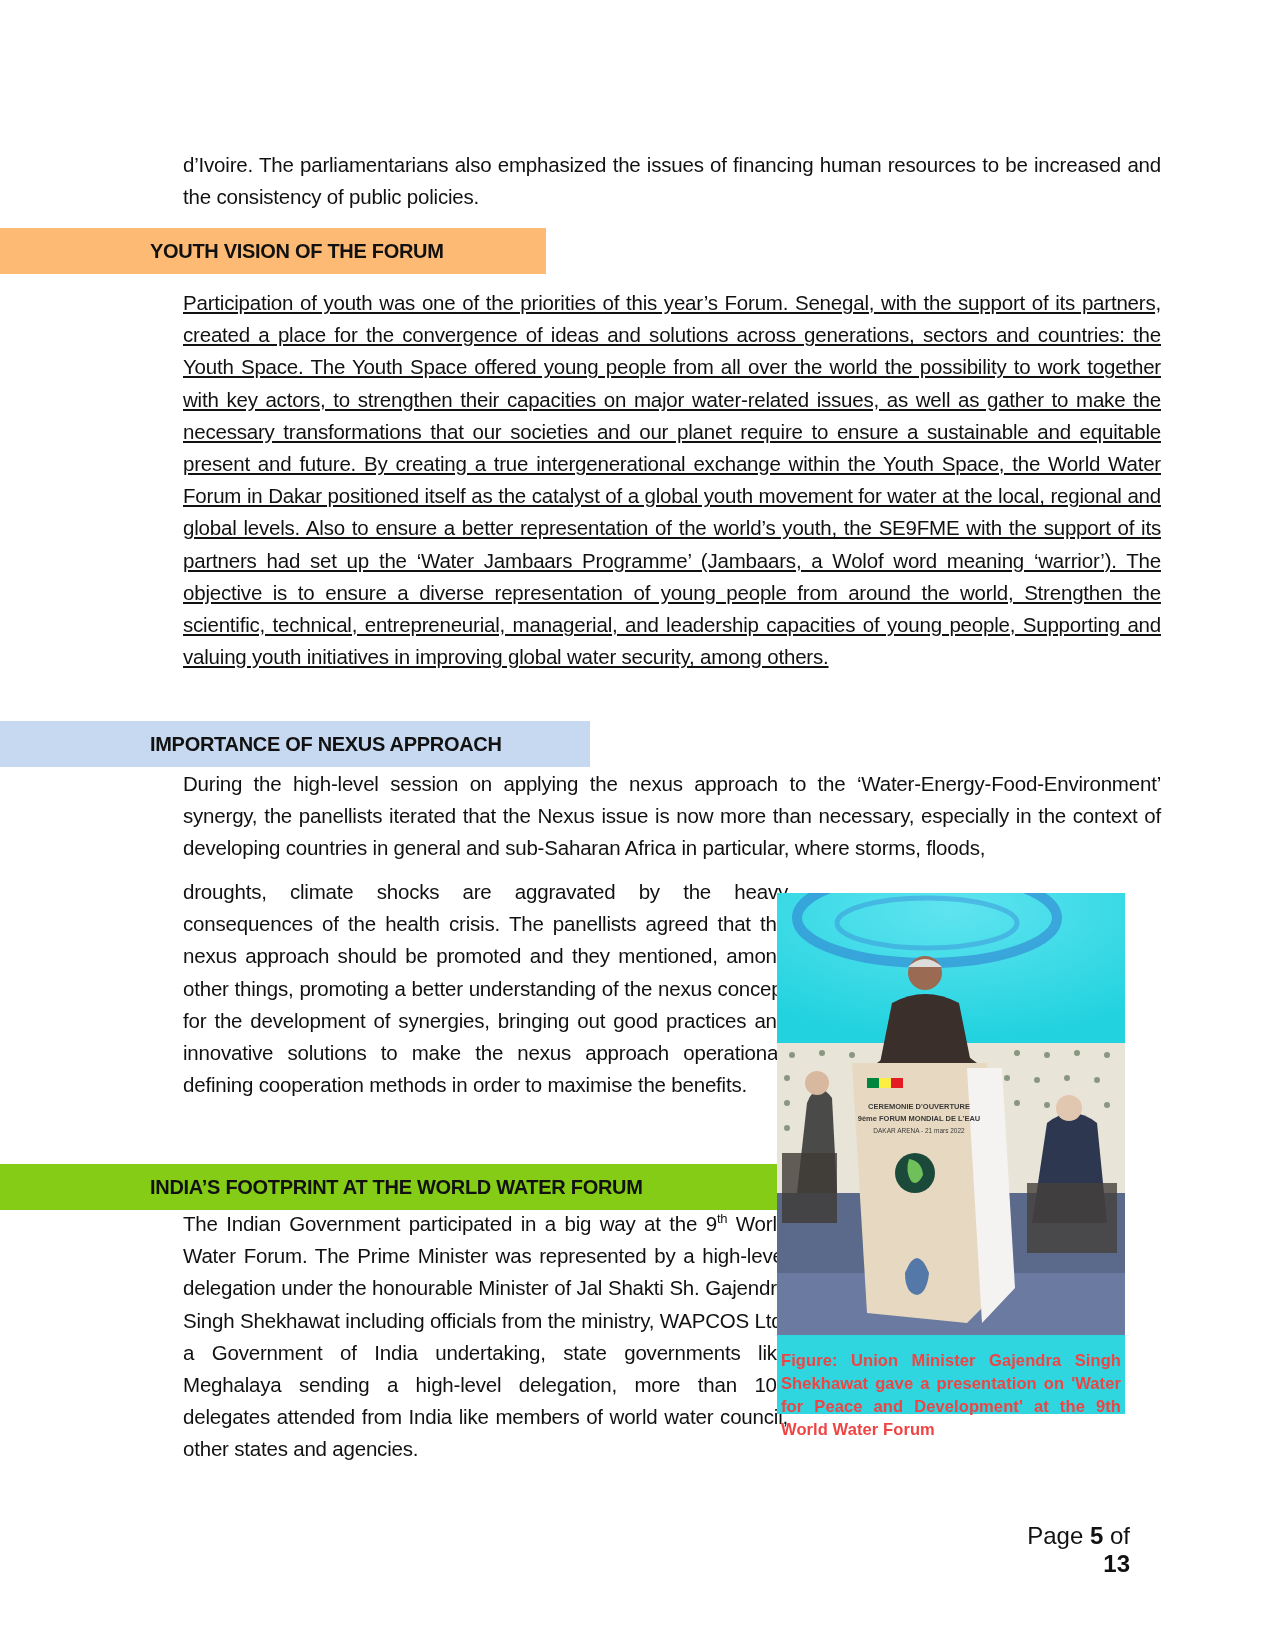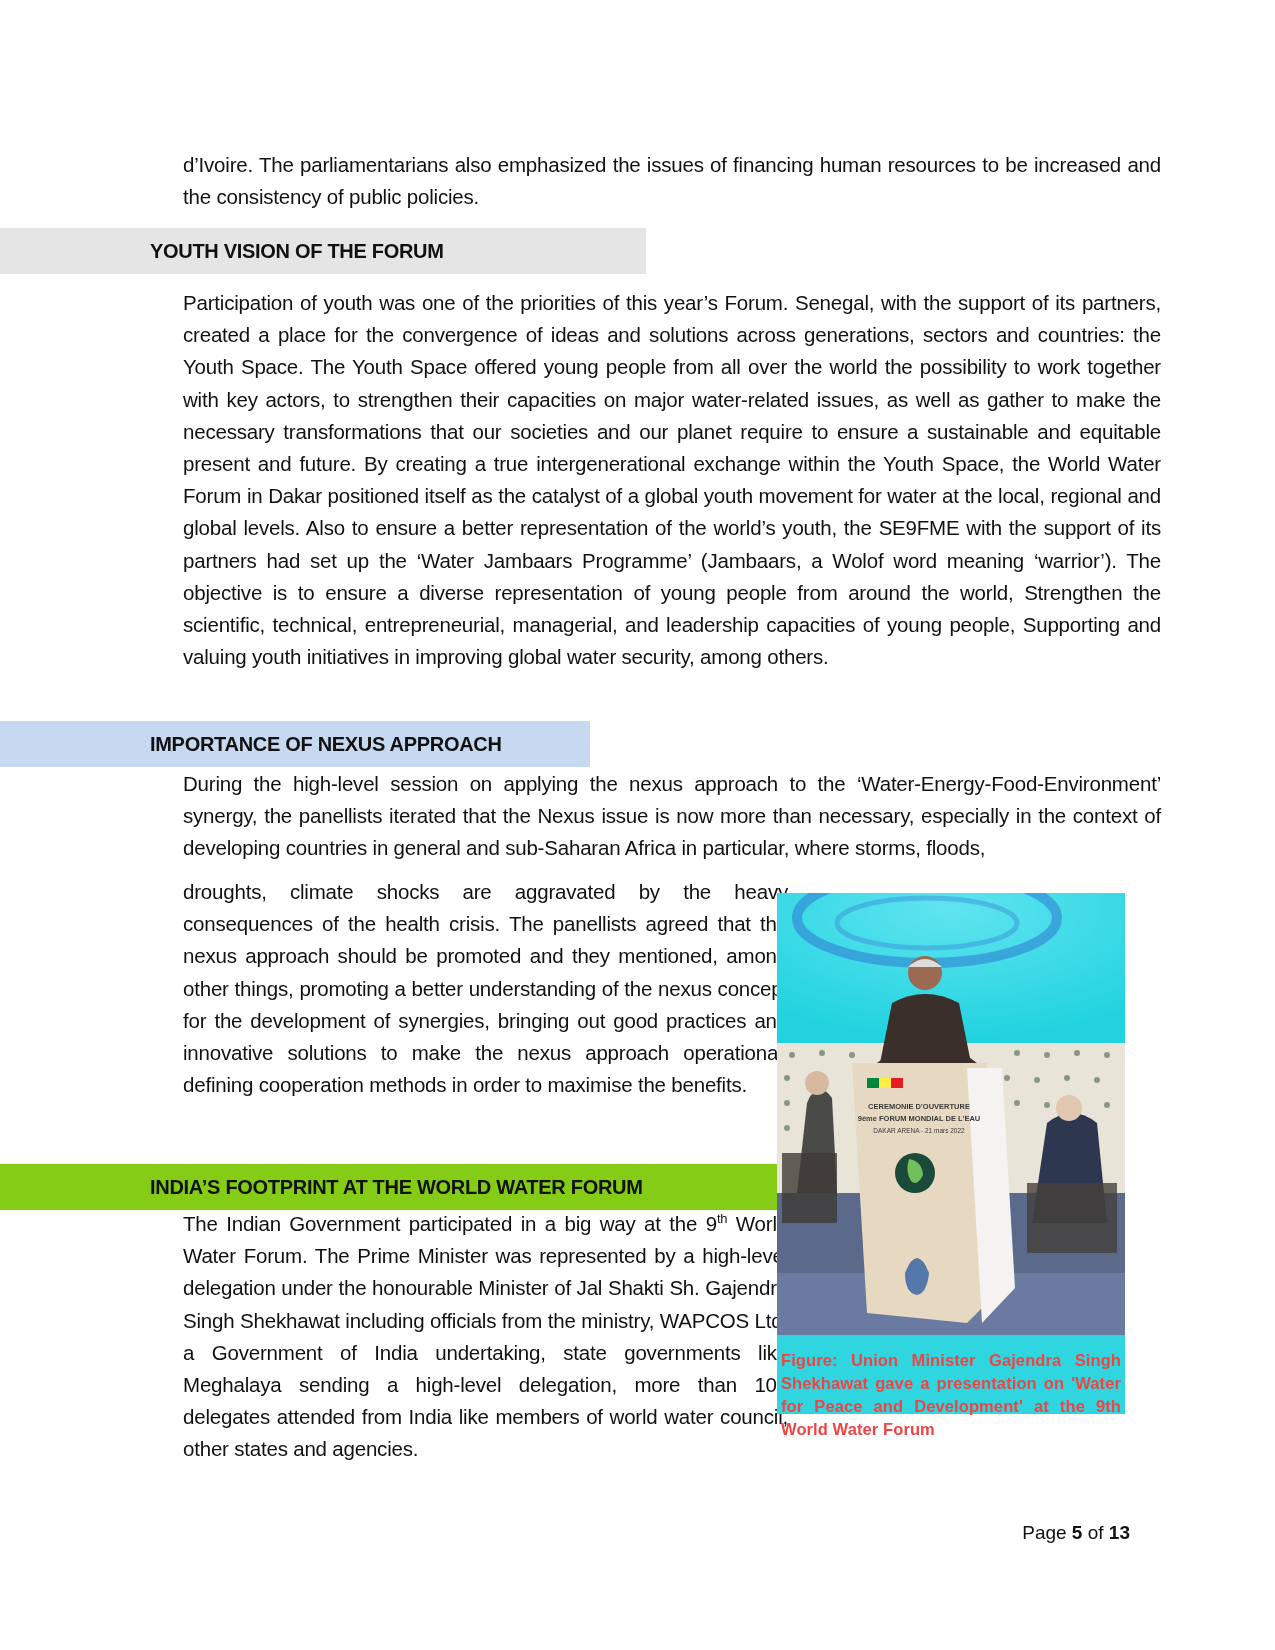--- a/index.html
+++ b/index.html
@@ -4,35 +4,35 @@
 <style>
   html, body { margin: 0; padding: 0; background: #ffffff; }
   body { width: 1275px; height: 1650px; position: relative; overflow: hidden;
          font-family: "Liberation Sans", sans-serif; color: #111; }
   .para { position: absolute; left: 150px; width: 978px; font-size: 20.5px;
           line-height: 32.2px; text-align: justify; letter-spacing: -0.2px; margin-left: 33px; }
   .narrow { width: 605px; }
   .band { position: absolute; left: 0; height: 46px; }
   .band-label { position: absolute; left: 150px; top: 0; line-height: 46px;
                 font-size: 20px; font-weight: bold; letter-spacing: -0.3px; }
-  #band1 { top: 228px; width: 646px; background: #e5e5e5; }
+  #band1 { top: 228px; width: 546px; background: #fdba74; }
   #band2 { top: 721px; width: 553px; background: #c6d9f0; padding-left: 37px; }
   #band3 { top: 1164px; width: 852px; background: #84cc16; }
   #p1 { top: 149px; }
-  #p2 { top: 287px; }
+  #p2 { top: 287px; text-decoration: underline; }
   #p3 { top: 768px; }
   #p3b { top: 876px; }
   #p4 { top: 1208px; }
   .photo { position: absolute; left: 777px; top: 893px; width: 348px; height: 521px;
            overflow: hidden; background: #2fd6e0; }
   .caption { position: absolute; left: 781px; top: 1349px; width: 340px;
              font-size: 16.5px; line-height: 23px; font-weight: bold; color: #ef4444;
              text-align: justify; letter-spacing: 0.1px; }
   .footer { position: absolute; left: 1010px; top: 1522px; width: 120px; text-align: right;
-            font-size: 19px; }
+            font-size: 24px; }
   .footer b { font-weight: bold; }
   sup { font-size: 13px; line-height: 0; }
 </style>
 </head>
 <body>
 
 <div class="para" id="p1">d’Ivoire. The parliamentarians also emphasized the issues of financing human resources to be increased and the consistency of public policies.</div>
 
 <div class="band" id="band1">
   <span class="band-label">YOUTH VISION OF THE FORUM</span>

